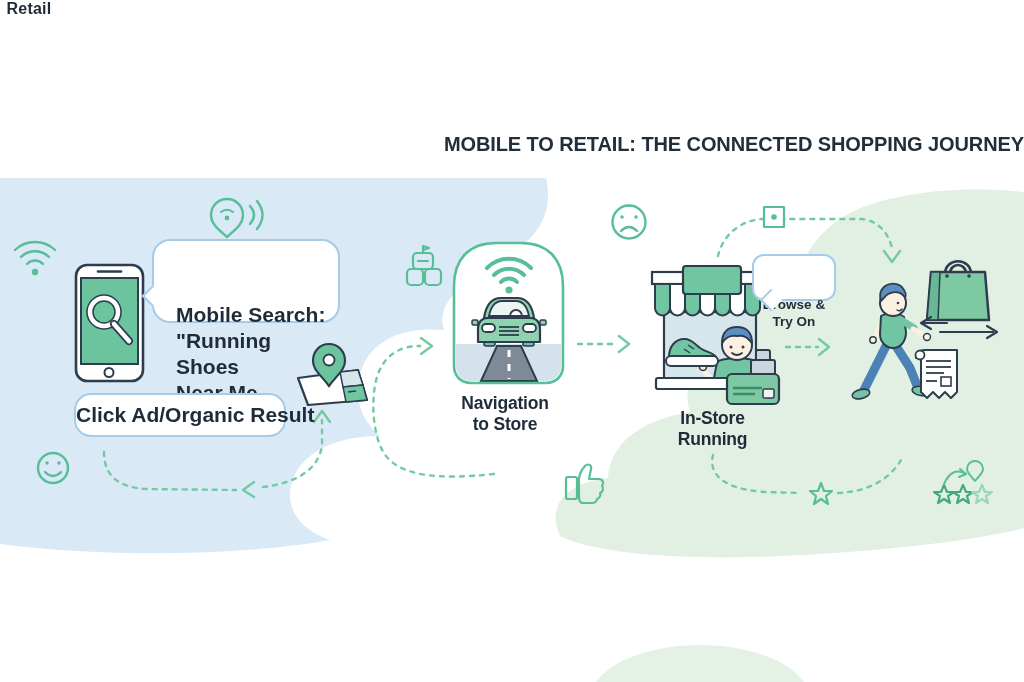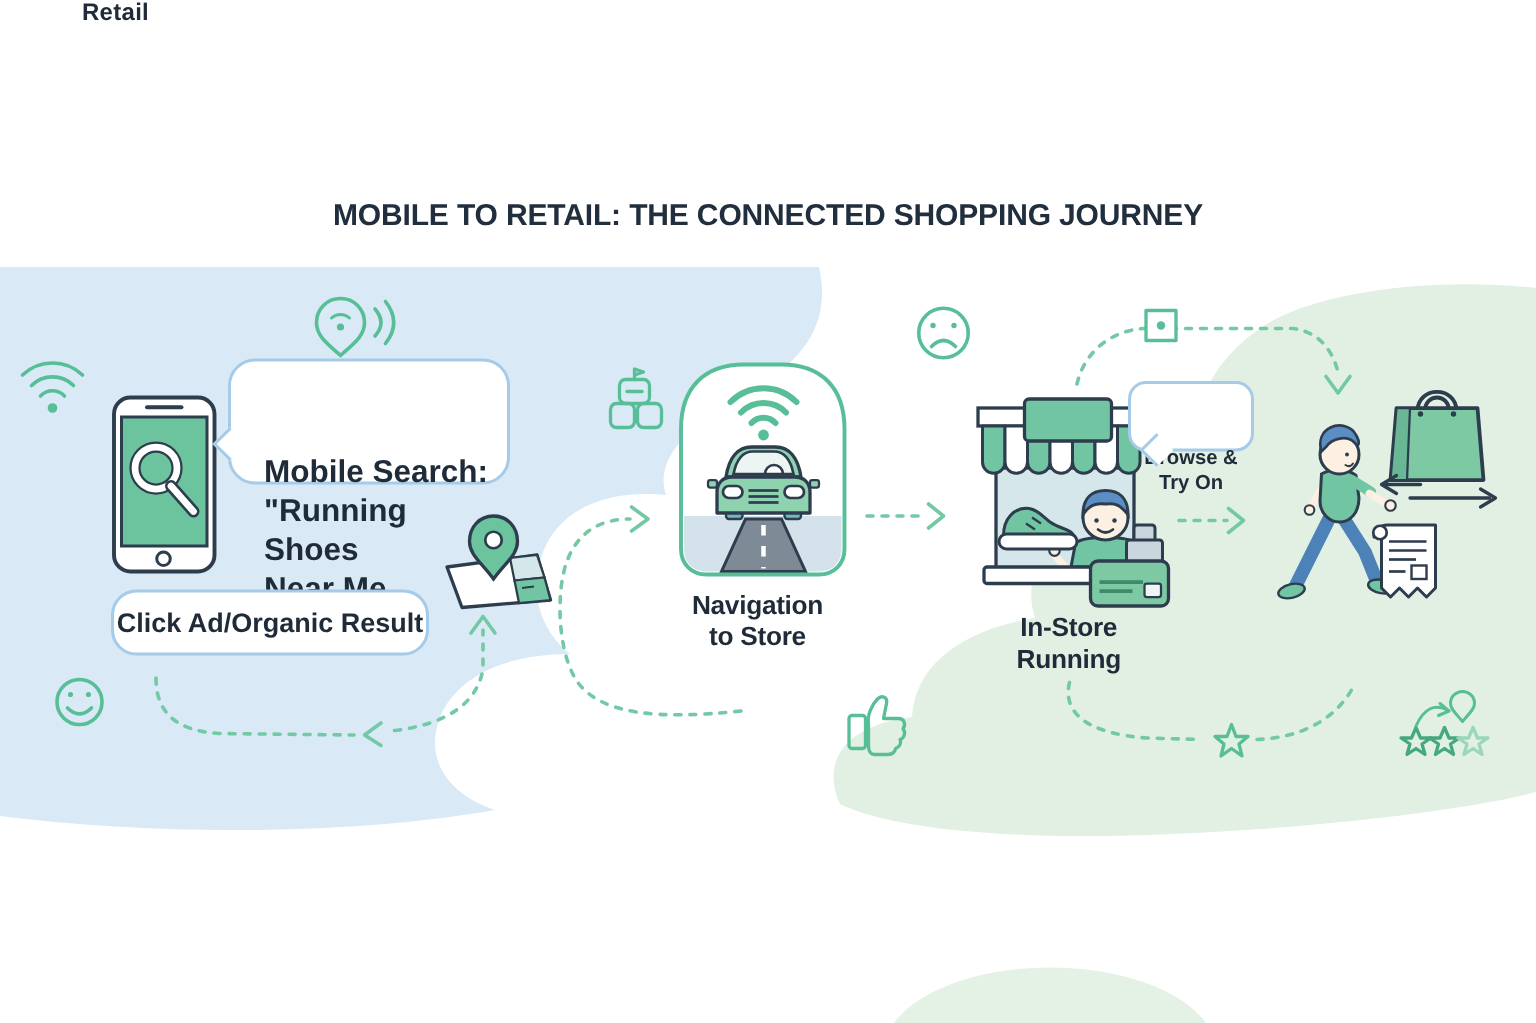--- a/index.html
+++ b/index.html
@@ -7,55 +7,55 @@
     position:relative;width:1024px;height:682px;background:#ffffff;overflow:hidden;
     font-family:"Liberation Sans",sans-serif;
   }
   .abs{position:absolute;}
   svg{display:block;}
   .label{
     position:absolute;font-weight:bold;color:#1F2B39;text-align:center;
     white-space:pre-line;line-height:1.18;letter-spacing:-0.2px;
   }
   .title{
-    position:absolute;top:133px;left:0;width:1024px;text-align:center;
+    position:absolute;top:133px;left:0;width:1024px;text-align:right;
     font-weight:bold;font-size:20px;letter-spacing:-0.1px;color:#212E3D;
     white-space:nowrap;
   }
   .bubble{
     position:absolute;background:#fff;border:2px solid #A6CBE8;
     color:#1F2B39;font-weight:bold;white-space:pre-line;box-sizing:border-box;
   }
   .bubble .tail{
     position:absolute;width:14px;height:14px;background:#fff;transform:rotate(45deg);
   }
   #bubble-search{
     left:152px;top:239px;width:188px;height:84px;border-radius:18px;
     font-size:21px;line-height:1.25;padding:8px 8px 8px 22px;text-align:left;
   }
   #bubble-search .tail{
     left:-9px;top:47px;border-left:2px solid #A6CBE8;border-bottom:2px solid #A6CBE8;
   }
   #bubble-clickad{
     left:74px;top:393px;width:212px;height:44px;border-radius:17px;
-    font-size:18px;text-align:center;line-height:40px;white-space:nowrap;
+    font-size:21px;text-align:center;line-height:40px;white-space:nowrap;
   }
   #bubble-browse{
     left:752px;top:254px;width:84px;height:47px;border-radius:12px;
     font-size:13.5px;text-align:center;padding-top:7px;line-height:1.25;
   }
   #bubble-browse .tail{
     left:9px;bottom:-9px;border-left:2px solid #A6CBE8;border-bottom:2px solid #A6CBE8;
   }
   #label-nav{left:430px;top:393px;width:150px;font-size:17.5px;}
   #label-store{left:640px;top:408px;width:145px;font-size:17.5px;}
   #label-customer{left:840px;top:399px;width:130px;font-size:17.5px;}
   #label-retail{
     left:683px;top:270px;width:58px;font-size:16px;font-weight:bold;color:#1F2B39;
-    text-align:center;letter-spacing:0.2px;white-space:nowrap;padding-left:48px;
+    text-align:center;letter-spacing:0.2px;white-space:nowrap;
   }
 </style>
 </head>
 <body>
 
 <div id="canvas">
 
   <svg class="abs" style="left:0;top:0" width="1024" height="682" viewBox="0 0 1024 682">
 
     <g>

